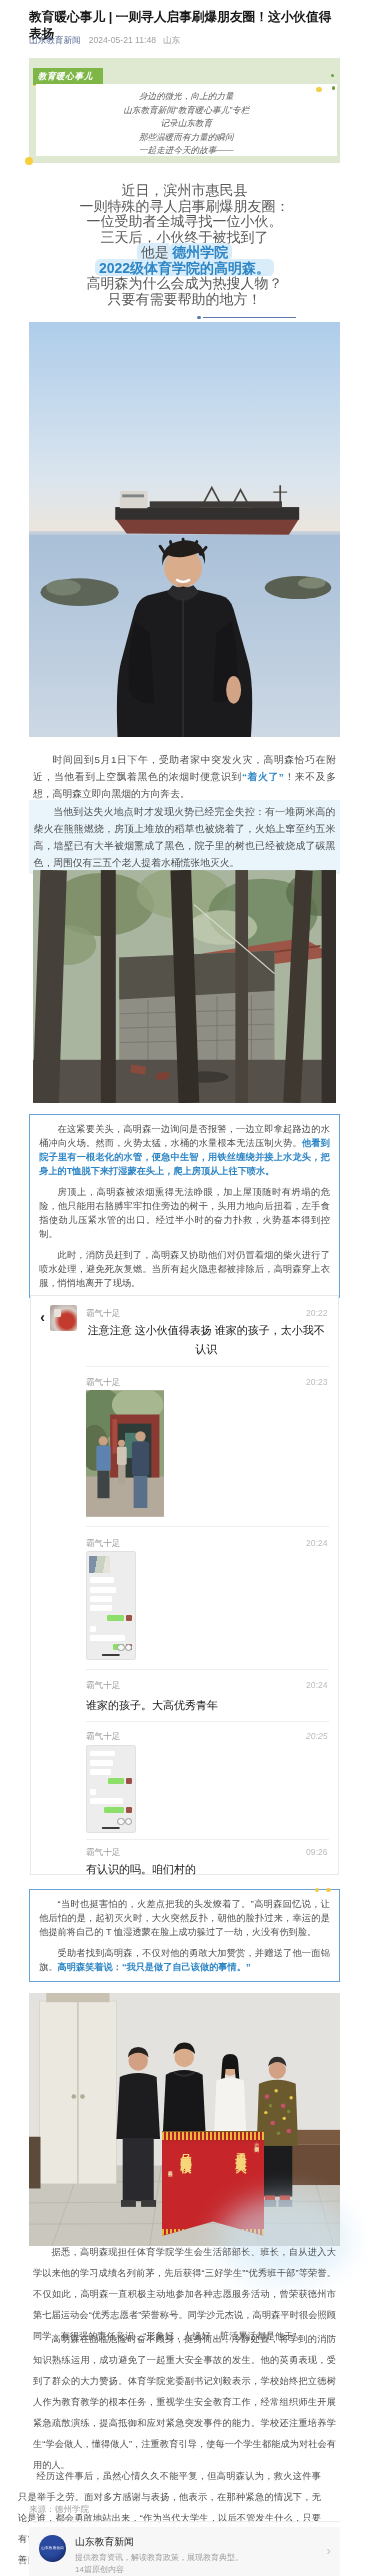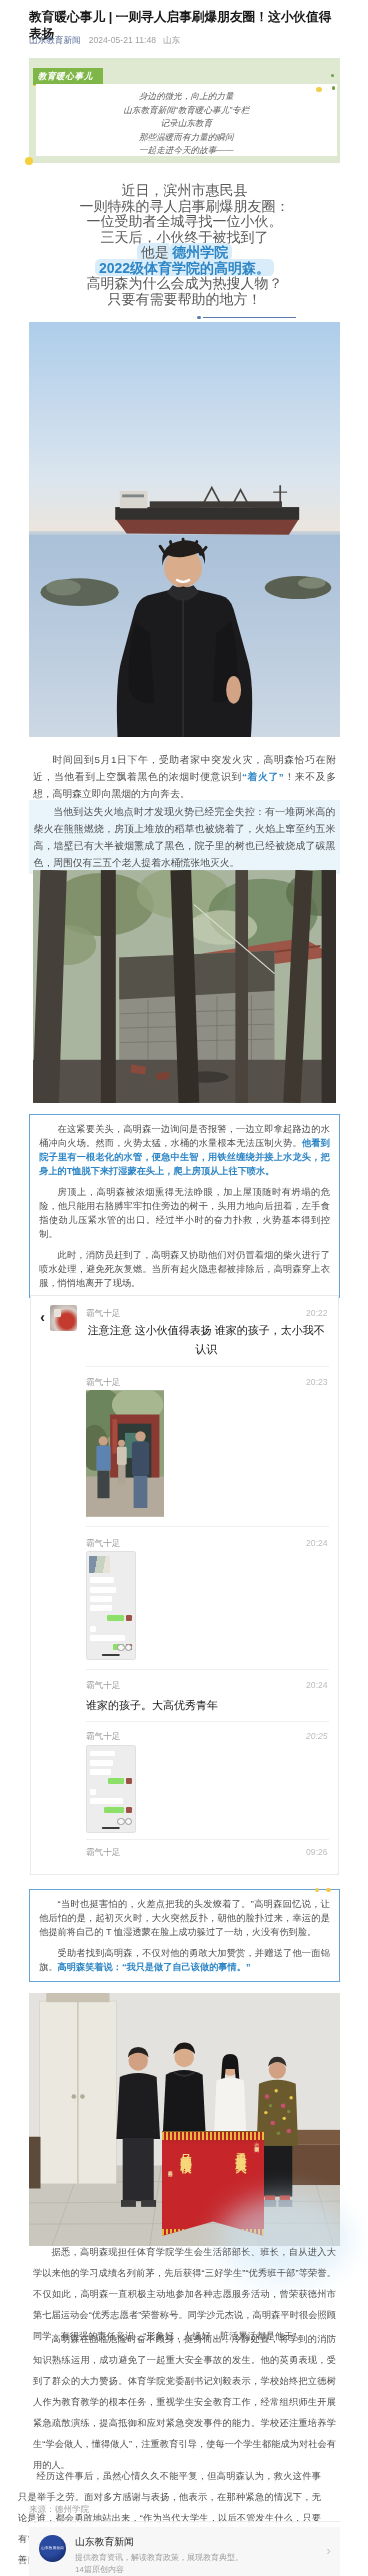--- a/index.html
+++ b/index.html
@@ -351,20 +351,21 @@
       <div class="gb" style="top:61px;right:11.5px;width:19.6px;"></div>
         <div class="rav" style="top:61px;right:2.9px;"></div>
       <div class="circ" style="right:10.4px;bottom:7px;"></div>
         <div class="circ" style="right:2.9px;bottom:7px;"></div>
       <div class="home"></div>
     </div>
     <div class="m-div" style="top:543px;"></div>
 
     <div class="m-name" style="top:551px;">霸气十足</div>
     <div class="m-time" style="top:551px;">09:26</div>
+    <div class="m-text" style="top:564px;">有认识的吗。咱们村的</div>
   </div>
 
   <div class="abs bluebox box3">
     <span class="bdot bdot1"></span>
     <span class="bdot bdot2"></span>
     <p>“当时也挺害怕的，火差点把我的头发燎着了。”高明森回忆说，让他后怕的是，起初灭火时，大火突然反扑，朝他的脸扑过来，幸运的是他提前将自己的 T 恤湿透蒙在脸上成功躲过了一劫，火没有伤到脸。</p>
     <p><span>受助者找到高明森，不仅对他的勇敢大加赞赏，并赠送了他一面锦旗。</span><span class="accent">高明森笑着说：“我只是做了自己该做的事情。”</span></p>
   </div>
 
   <div class="abs photo" style="left:29px;top:1993px;width:311px;height:253px;">

